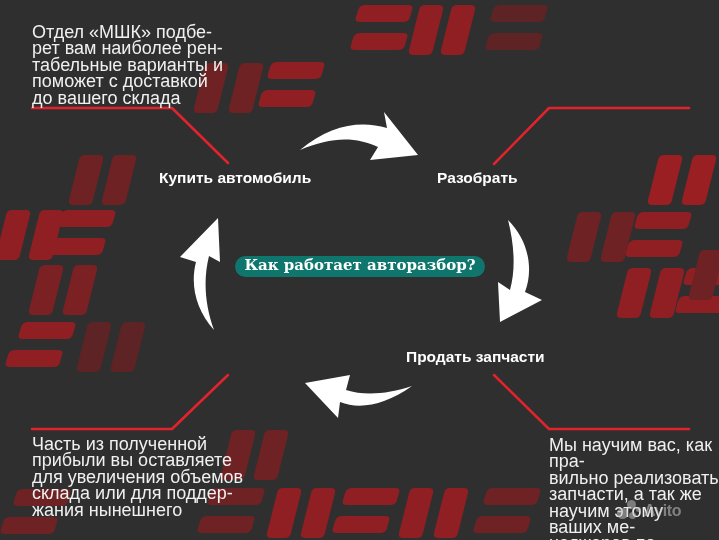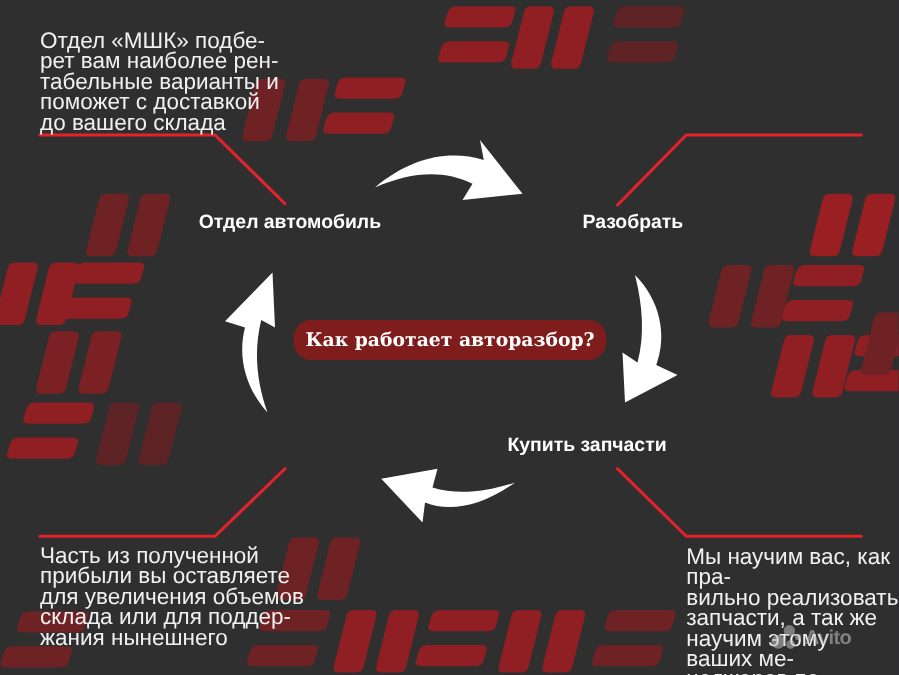--- a/index.html
+++ b/index.html
@@ -20,24 +20,24 @@
     font-family: "Liberation Sans", sans-serif;
     font-weight: bold;
     font-size: 15.5px;
     color: #ffffff;
     white-space: nowrap;
     margin: 0;
   }
   .center-pill {
     position: absolute;
     left: 235px; top: 256px;
-    width: 250px; height: 32px;
+    width: 250px; height: 21px;
     border-radius: 14px;
-    background: #7f1d1d;
-    display: flex; align-items: center; justify-content: center;
+    background: #0f766e;
+    display: flex; align-items: flex-start; justify-content: center;
   }
   .center-pill span {
     font-family: "DejaVu Serif", "Liberation Serif", serif;
     font-weight: bold;
     font-size: 15px;
     color: #ffffff;
     white-space: nowrap;
   }
   .watermark {
     position: absolute; left: 617px; top: 500px;
@@ -184,23 +184,23 @@
 прибыли вы оставляете
 для увеличения объемов
 склада или для поддер-
 жания нынешнего</p>
   <p class="desc" style="left:549px; top:437px;">Мы научим вас, как пра-
 вильно реализовать
 запчасти, а так же
 научим этому ваших ме-
 неджеров по продажам</p>
 
-  <p class="step" style="left:159px; top:169px;">Отдел автомобиль</p>
-  <p class="step" style="left:437px; top:169px;margin-left:29px;">Разобрать</p>
-  <p class="step" style="left:406px; top:348px;">Купить запчасти</p>
+  <p class="step" style="left:159px; top:169px;">Купить автомобиль</p>
+  <p class="step" style="left:437px; top:169px;">Разобрать</p>
+  <p class="step" style="left:406px; top:348px;">Продать запчасти</p>
 
   <div class="center-pill">
     <span>Как работает авторазбор?</span>
   </div>
 
   <div class="watermark">
     <div class="dots">
       <i style="left:0; top:8px; width:11px; height:11px;"></i>
       <i style="left:10px; top:0; width:9px; height:9px;"></i>
       <i style="left:12px; top:12px; width:7px; height:7px;"></i>

